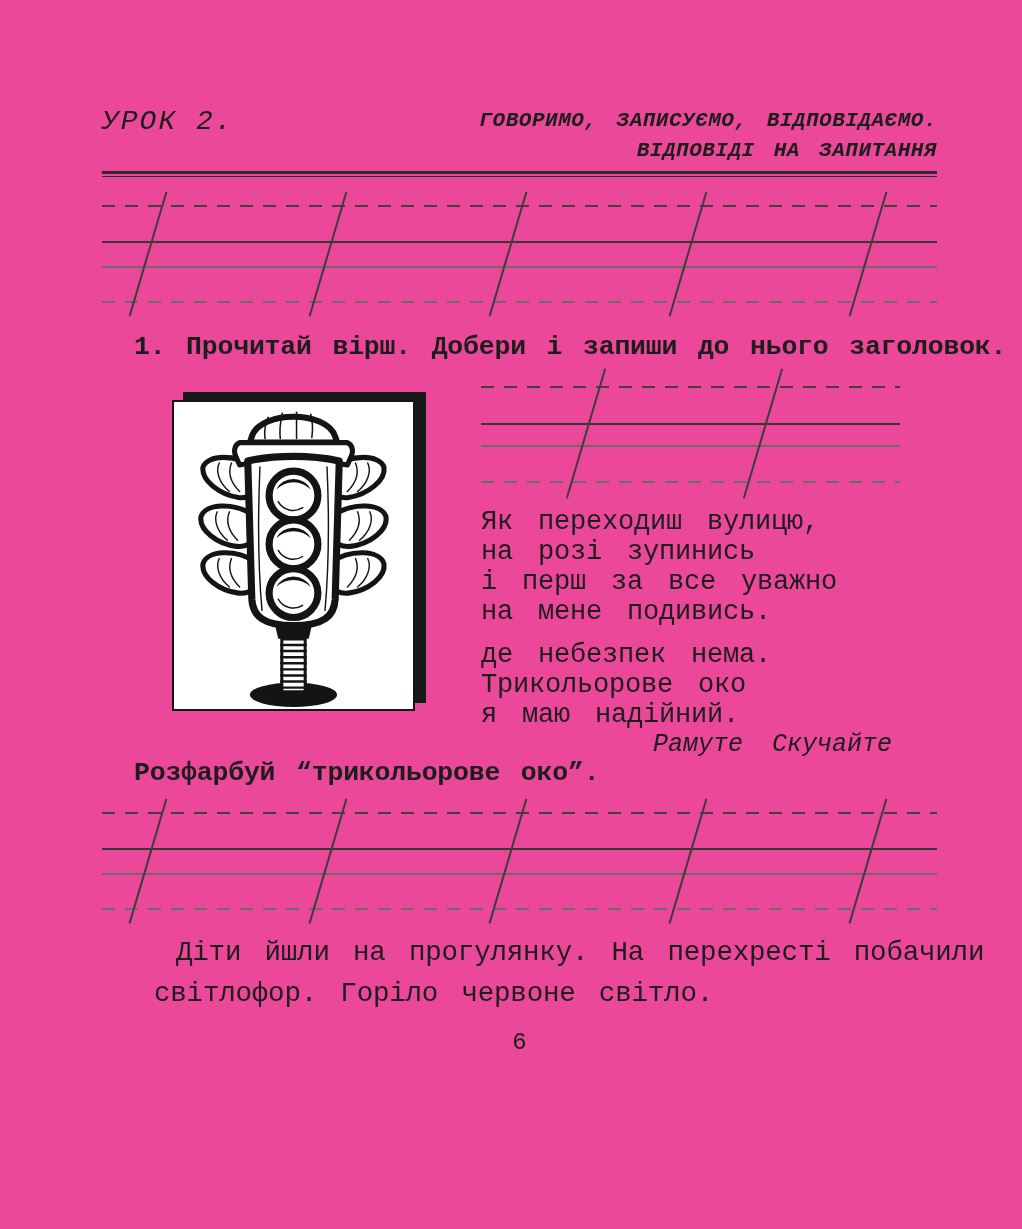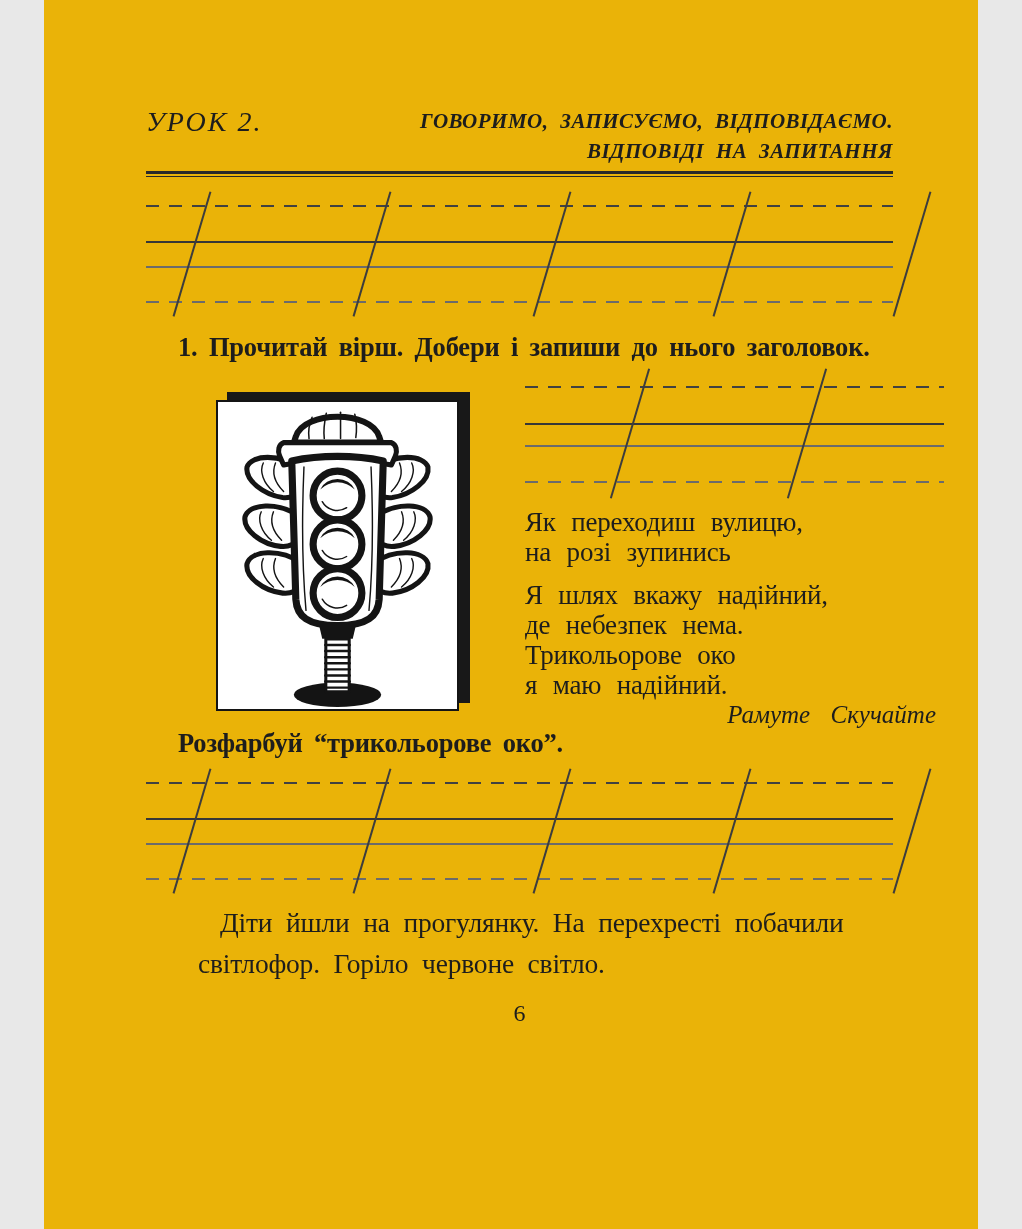--- a/index.html
+++ b/index.html
@@ -1,22 +1,22 @@
 <!DOCTYPE html>
 <html lang="uk"><head>
 <meta charset="utf-8">
 <style>
   html,body{margin:0;padding:0;background:#e8e8e8;}
   .page{
     position:relative;
-    width:934px;height:1229px;
+    width:1022px;height:1229px;
     margin:0 auto;
-    background:#eab308;
+    background:#ec4899;
     color:#1d1d1d;
-    font-family:Liberation Serif, serif;
+    font-family:Liberation Mono, monospace;
     overflow:hidden;
   }
   .content{box-sizing:border-box;padding:106px 85px 0 102px;}
 
   
   .hdr{display:flex;justify-content:space-between;align-items:flex-start;}
   .lesson{
     font-style:italic;font-size:28px;line-height:30px;
     letter-spacing:2px;white-space:nowrap;padding-top:1px;
   }
@@ -183,24 +183,25 @@
             <div class="ln ln-solid1" style="top: 57px;"></div>
             <div class="ln ln-solid2" style="top: 79px;"></div>
             <div class="ln ln-dash2" style="top: 115px;"></div>
             <div class="slash" style="left: 104px;"></div>
             <div class="slash" style="left: 281px;"></div>
           </div>
 
         <div class="stanza">
           <div class="pline">Як  переходиш  вулицю,</div>
           <div class="pline">на  розі  зупинись</div>
+          <div class="pline">і  перш  за  все  уважно</div>
+          <div class="pline">на  мене  подивись.</div>
         </div>
 
         <div class="stanza second">
-          <div class="pline">Я  шлях  вкажу  надійний,</div>
           <div class="pline">де  небезпек  нема.</div>
           <div class="pline">Трикольорове  око</div>
           <div class="pline">я  маю  надійний.</div>
         </div>
 
         <div class="author">Рамуте  Скучайте</div>
       </div>
     </div>
 
     <p class="task" style="margin-top:0;"><span class="indent">Розфарбуй  “трикольорове  око”.</span></p>

